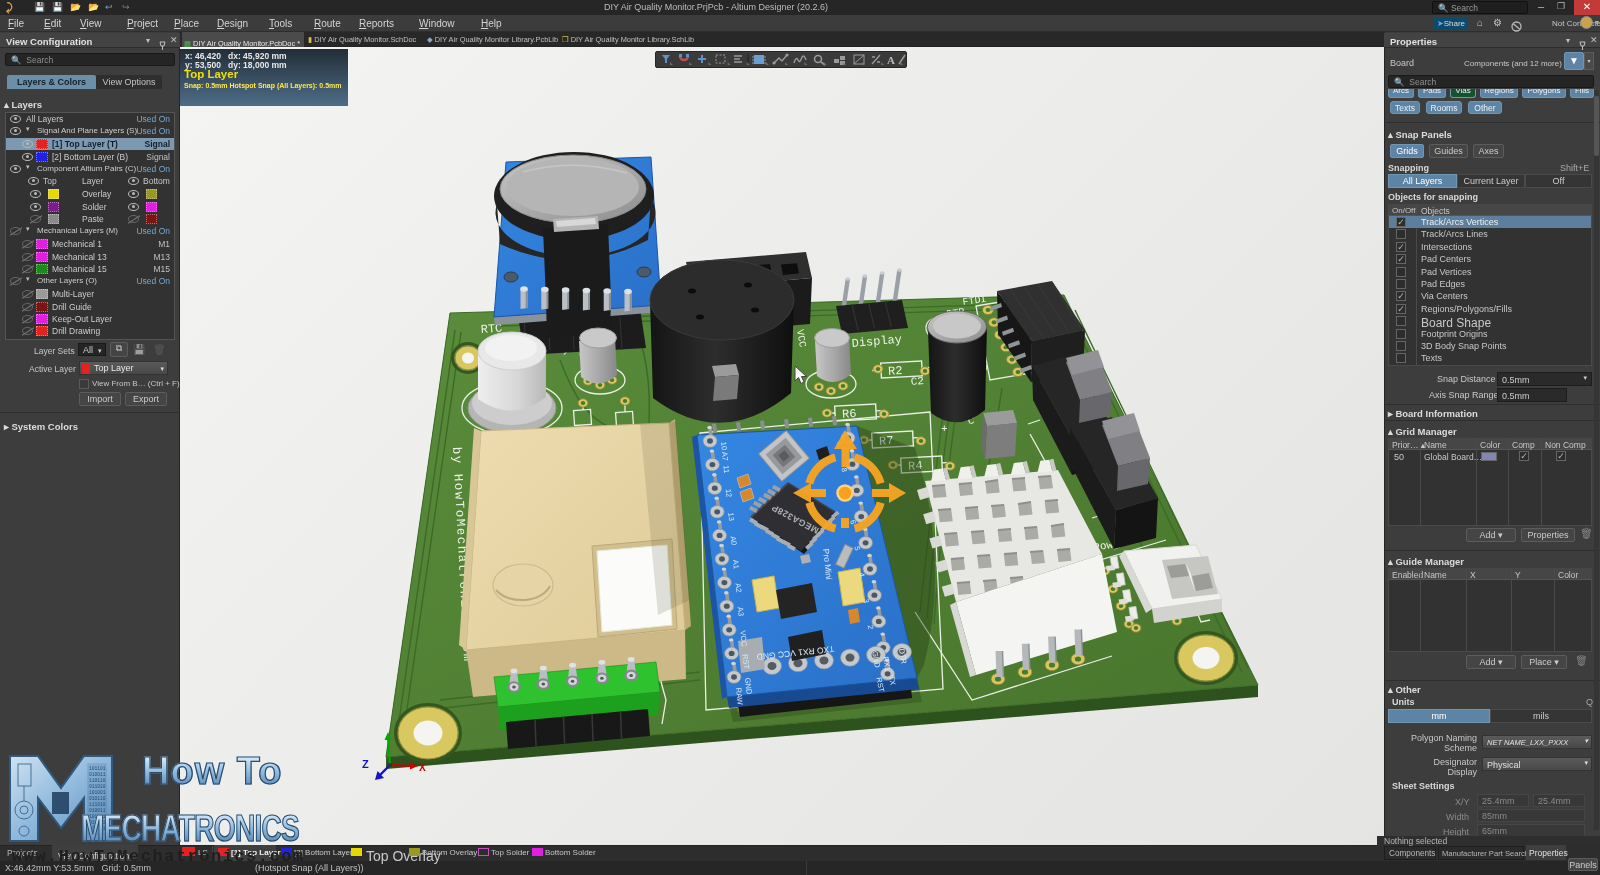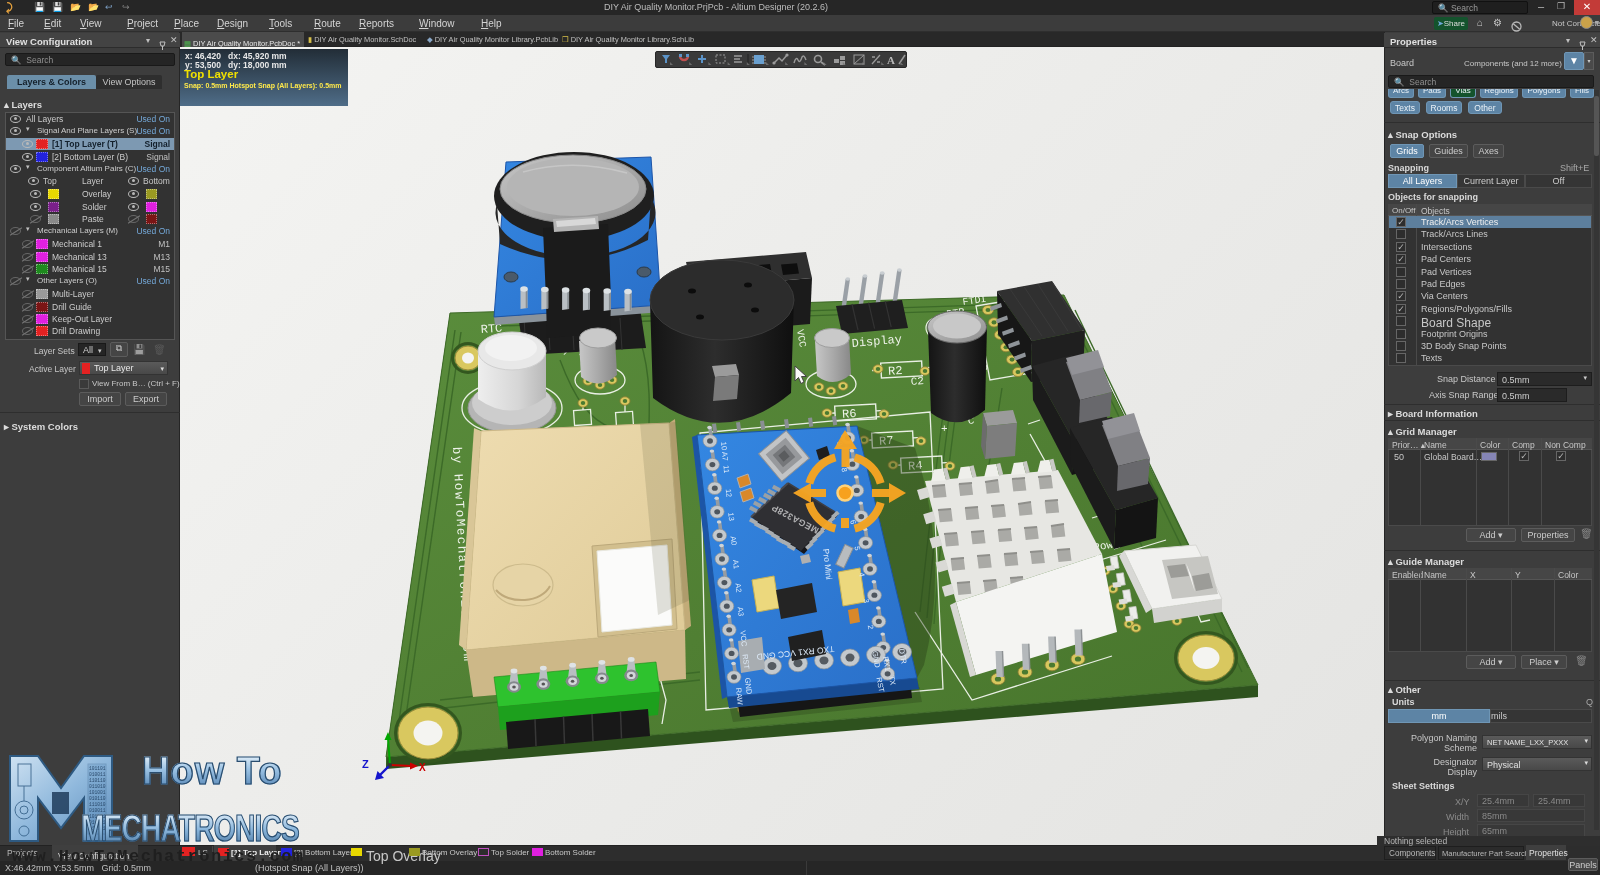--- a/index.html
+++ b/index.html
@@ -714,21 +714,21 @@
 <div style="position:absolute;left:44px;top:18px;white-space:nowrap;font-size:10px;color:#d4d4d4;"><span style="text-decoration:underline;">E</span>dit</div>
 <div style="position:absolute;left:80px;top:18px;white-space:nowrap;font-size:10px;color:#d4d4d4;"><span style="text-decoration:underline;">V</span>iew</div>
 <div style="position:absolute;left:127px;top:18px;white-space:nowrap;font-size:10px;color:#d4d4d4;"><span style="text-decoration:underline;">P</span>roject</div>
 <div style="position:absolute;left:174px;top:18px;white-space:nowrap;font-size:10px;color:#d4d4d4;"><span style="text-decoration:underline;">P</span>lace</div>
 <div style="position:absolute;left:217px;top:18px;white-space:nowrap;font-size:10px;color:#d4d4d4;"><span style="text-decoration:underline;">D</span>esign</div>
 <div style="position:absolute;left:269px;top:18px;white-space:nowrap;font-size:10px;color:#d4d4d4;"><span style="text-decoration:underline;">T</span>ools</div>
 <div style="position:absolute;left:314px;top:18px;white-space:nowrap;font-size:10px;color:#d4d4d4;"><span style="text-decoration:underline;">R</span>oute</div>
 <div style="position:absolute;left:359px;top:18px;white-space:nowrap;font-size:10px;color:#d4d4d4;"><span style="text-decoration:underline;">R</span>eports</div>
 <div style="position:absolute;left:419px;top:18px;white-space:nowrap;font-size:10px;color:#d4d4d4;"><span style="text-decoration:underline;">W</span>indow</div>
 <div style="position:absolute;left:481px;top:18px;white-space:nowrap;font-size:10px;color:#d4d4d4;"><span style="text-decoration:underline;">H</span>elp</div>
-<div style="position:absolute;left:1434px;top:17px;width:34px;height:13px;background:#14532d;border-radius:2px;padding-left:7px;">
+<div style="position:absolute;left:1434px;top:17px;width:34px;height:13px;background:#0c4a6e;border-radius:2px;padding-left:7px;">
     <div style="position:absolute;left:3px;top:1px;font-size:8px;color:#ddd;line-height:11px;"><span style="color:#6fa8dc;">➤</span>Share</div>
   </div>
 <div style="position:absolute;left:1477px;top:17px;white-space:nowrap;font-size:10px;color:#c8c8c8;">⌂</div>
 <div style="position:absolute;left:1493px;top:17px;white-space:nowrap;font-size:10px;color:#c8c8c8;">⚙</div>
 <div style="position:absolute;left:1511px;top:18px;width:11px;height:11px;"><svg width="11" height="11">
       <circle cx="5.5" cy="5.5" r="4.5" fill="none" stroke="#b8b8b8" stroke-width="1.3"></circle>
       <line x1="2.3" y1="2.7" x2="8.7" y2="8.3" stroke="#b8b8b8" stroke-width="1.3"></line>
     </svg></div>
 <div style="position:absolute;left:1526px;top:19px;white-space:nowrap;font-size:8px;color:#c8c8c8;padding-left:26px;">Not Connected</div>
 <div style="position:absolute;left:1580px;top:16px;width:13px;height:13px;background:#caa24a;border-radius:50%;border:1px solid #888;"></div>
@@ -915,21 +915,21 @@
 <div style="position:absolute;left:1390px;top:101px;width:30px;height:13px;background:#5d84a5;border-radius:3px;border:1px solid #6f96b5;">
     <div style="font-size:8.5px;color:#eaf2f8;text-align:center;line-height:12px;">Texts</div>
   </div>
 <div style="position:absolute;left:1426px;top:101px;width:36px;height:13px;background:#5d84a5;border-radius:3px;border:1px solid #6f96b5;">
     <div style="font-size:8.5px;color:#eaf2f8;text-align:center;line-height:12px;">Rooms</div>
   </div>
 <div style="position:absolute;left:1468px;top:101px;width:34px;height:13px;background:#5d84a5;border-radius:3px;border:1px solid #6f96b5;">
     <div style="font-size:8.5px;color:#eaf2f8;text-align:center;line-height:12px;">Other</div>
   </div>
 <div style="position:absolute;left:1384px;top:122px;width:216px;height:1px;background:#2e2e2e;"></div>
-<div style="position:absolute;left:1388px;top:129px;white-space:nowrap;font-size:9.5px;font-weight:bold;color:#dcdcdc;">▴ Snap Options</div>
+<div style="position:absolute;left:1388px;top:129px;white-space:nowrap;font-size:9.5px;font-weight:bold;color:#dcdcdc;">▴ Snap Panels</div>
 <div style="position:absolute;left:1390px;top:144px;width:34px;height:14px;background:#5d84a5;border:1px solid #6f96b5;border-radius:2px;">
     <div style="font-size:9px;color:#fff;text-align:center;line-height:13px;">Grids</div>
   </div>
 <div style="position:absolute;left:1429px;top:144px;width:39px;height:14px;background:#454545;border:1px solid #5c5c5c;border-radius:2px;">
     <div style="font-size:9px;color:#ccc;text-align:center;line-height:13px;">Guides</div>
   </div>
 <div style="position:absolute;left:1473px;top:144px;width:31px;height:14px;background:#454545;border:1px solid #5c5c5c;border-radius:2px;">
     <div style="font-size:9px;color:#ccc;text-align:center;line-height:13px;">Axes</div>
   </div>
 <div style="position:absolute;left:1388px;top:163px;white-space:nowrap;font-size:9px;font-weight:bold;color:#d8d8d8;">Snapping</div>
@@ -1059,24 +1059,24 @@
   </div>
 <div style="position:absolute;left:1575px;top:655px;white-space:nowrap;font-size:10px;color:#8a8a8a;">🗑</div>
 <div style="position:absolute;left:1384px;top:680px;width:216px;height:1px;background:#2e2e2e;"></div>
 <div style="position:absolute;left:1388px;top:684px;white-space:nowrap;font-size:9.5px;font-weight:bold;color:#dcdcdc;">▴ Other</div>
 <div style="position:absolute;left:1392px;top:697px;white-space:nowrap;font-size:9px;font-weight:bold;color:#d8d8d8;">Units</div>
 <div style="position:absolute;left:1586px;top:697px;white-space:nowrap;font-size:9px;color:#a8a8a8;">Q</div>
 <div style="position:absolute;left:1388px;top:709px;width:102px;height:14px;background:#5d84a5;border:1px solid #6f96b5;">
     <div style="font-size:9px;color:#fff;text-align:center;line-height:13px;">mm</div>
   </div>
 <div style="position:absolute;left:1490px;top:709px;width:102px;height:14px;background:#353535;border:1px solid #4a4a4a;">
-    <div style="font-size:9px;color:#ccc;line-height:13px;">mils</div>
+    <div style="font-size:9px;color:#ccc;text-align:center;line-height:13px;">mils</div>
   </div>
 <div style="position:absolute;left:1405px;top:733px;white-space:nowrap;font-size:9px;color:#c8c8c8;text-align:right;width:72px;">Polygon Naming<br>Scheme</div>
-<div style="position:absolute;left:1482px;top:735px;width:110px;height:14px;background:linear-gradient(#5a5a5a,#484848);border:1px solid #333;">
+<div style="position:absolute;left:1482px;top:735px;width:110px;height:14px;background:linear-gradient(#5a5a5a,#484848);border:1px solid #333;font-style:italic;">
     <div style="position:absolute;left:4px;top:1px;font-size:7.5px;color:#e0e0e0;line-height:12px;">NET NAME_LXX_PXXX</div>
     <div style="position:absolute;right:3px;top:1px;font-size:7px;color:#ddd;">▾</div>
   </div>
 <div style="position:absolute;left:1409px;top:757px;white-space:nowrap;font-size:9px;color:#c8c8c8;text-align:right;width:68px;">Designator<br>Display</div>
 <div style="position:absolute;left:1482px;top:757px;width:110px;height:14px;background:linear-gradient(#5a5a5a,#484848);border:1px solid #333;">
     <div style="position:absolute;left:4px;top:1px;font-size:9px;color:#e0e0e0;line-height:12px;">Physical</div>
     <div style="position:absolute;right:3px;top:1px;font-size:7px;color:#ddd;">▾</div>
   </div>
 <div style="position:absolute;left:1392px;top:781px;white-space:nowrap;font-size:9px;font-weight:bold;color:#d8d8d8;">Sheet Settings</div>
 <div style="position:absolute;left:1455px;top:797px;white-space:nowrap;font-size:9px;color:#8a8a8a;">X/Y</div>

